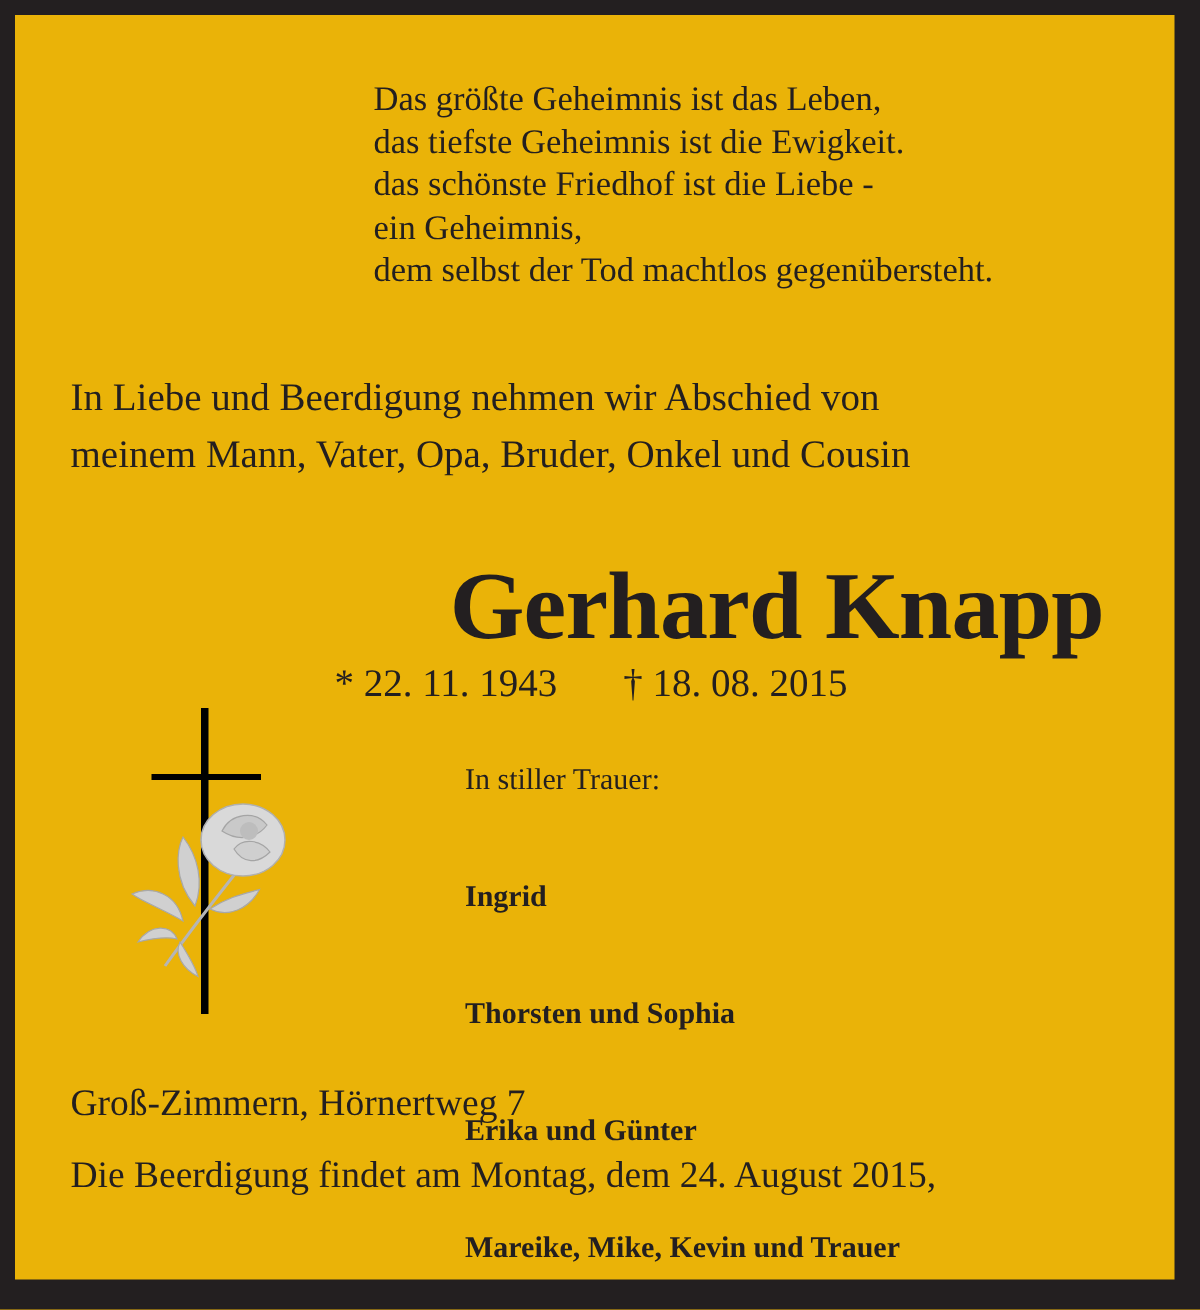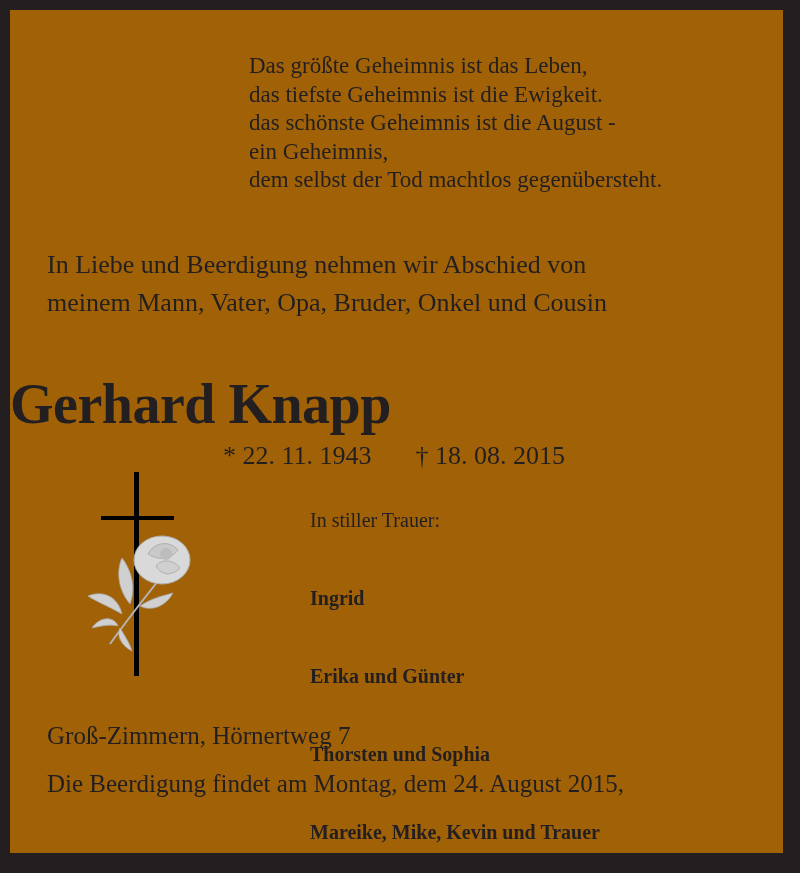--- a/index.html
+++ b/index.html
@@ -4,35 +4,35 @@
 <style>
   html, body { margin: 0; padding: 0; }
   body {
     width: 800px; height: 873px; background: #231f20;
     position: relative; overflow: hidden;
     font-family: "Liberation Serif", "DejaVu Serif", serif;
     color: #231f20;
   }
   .page {
     position: absolute; left: 10px; top: 10px;
-    width: 773px; height: 843px; background: #a16207;
+    width: 773px; height: 843px; background: #eab308;
   }
   .poem {
     position: absolute; left: 239px; top: 42px;
     font-size: 23px; line-height: 28.5px; white-space: nowrap;
   }
   .poem div { margin: 0; }
   .intro {
     position: absolute; left: 37px; top: 236px;
     font-size: 26px; line-height: 38px; white-space: nowrap;
   }
   .name {
     position: absolute; left: 0; width: 726px; top: 354px;
-    text-align: left; font-weight: bold;
-    font-size: 56px; line-height: 80px; letter-spacing: -0.5px;
+    text-align: right; font-weight: bold;
+    font-size: 64px; line-height: 80px; letter-spacing: -0.5px;
     white-space: nowrap;
   }
   .dates {
     position: absolute; left: 213px; top: 430px;
     font-size: 26px; line-height: 32px; white-space: nowrap;
   }
   .dates span.gap { display: inline-block; width: 44px; }
   .cross-rose {
     position: absolute; left: 60px; top: 456px;
     width: 160px; height: 220px;
@@ -52,21 +52,21 @@
   }
 </style>
 </head>
 <body>
 
 <div class="page">
 
   <div class="poem">
     <div>Das größte Geheimnis ist das Leben,</div>
     <div>das tiefste Geheimnis ist die Ewigkeit.</div>
-    <div>das schönste Geheimnis ist die August -</div>
+    <div>das schönste Friedhof ist die Liebe -</div>
     <div>ein Geheimnis,</div>
     <div>dem selbst der Tod machtlos gegenübersteht.</div>
   </div>
 
   <div class="intro">
     <div>In Liebe und Beerdigung nehmen wir Abschied von</div>
     <div>meinem Mann, Vater, Opa, Bruder, Onkel und Cousin</div>
   </div>
 
   <div class="name">Gerhard Knapp</div>
@@ -93,22 +93,22 @@
       <path d="M78 88 C 84 76, 100 74, 108 84 C 102 92, 90 96, 78 88 Z" fill="#c9c9c9" stroke="#a5a5a5" stroke-width="0.8"></path>
       <path d="M86 100 C 92 92, 104 94, 110 102 C 102 110, 92 110, 86 100 Z" fill="#cfcfcf" stroke="#a5a5a5" stroke-width="0.8"></path>
       <circle cx="96" cy="88" r="6" fill="#bdbdbd"></circle>
     </svg>
   </div>
 
   <div class="mourners">
     <div>In stiller Trauer:</div>
     <div class="names">
       <div>Ingrid</div>
+      <div>Thorsten und Sophia</div>
       <div>Erika und Günter</div>
-      <div>Thorsten und Sophia</div>
       <div>Mareike, Mike, Kevin und Trauer</div>
     </div>
   </div>
 
   <div class="address">Groß-Zimmern, Hörnertweg 7</div>
 
   <div class="funeral">
     <div>Die Beerdigung findet am Montag, dem 24. August 2015,</div>
   </div>
 

